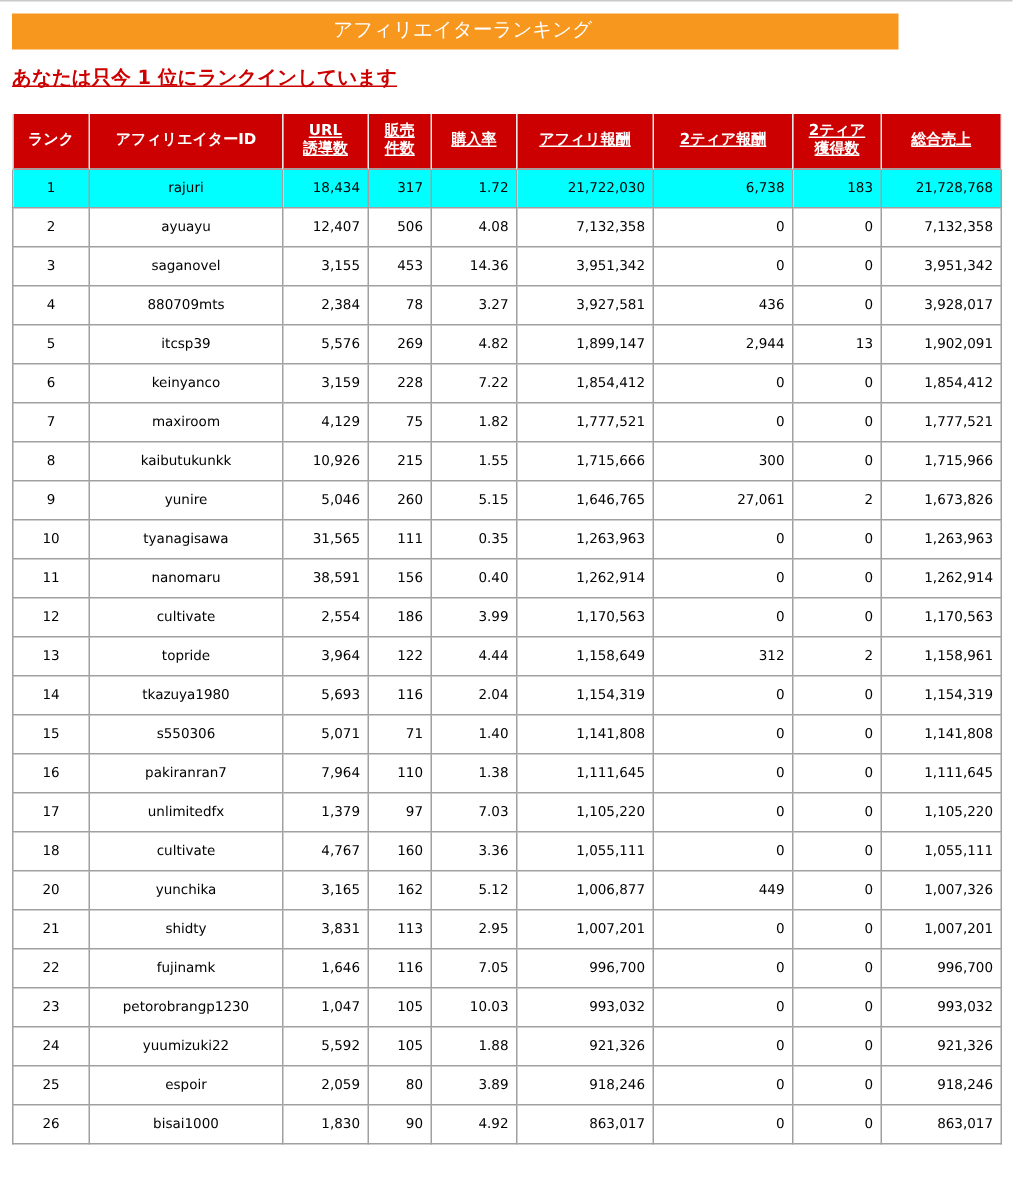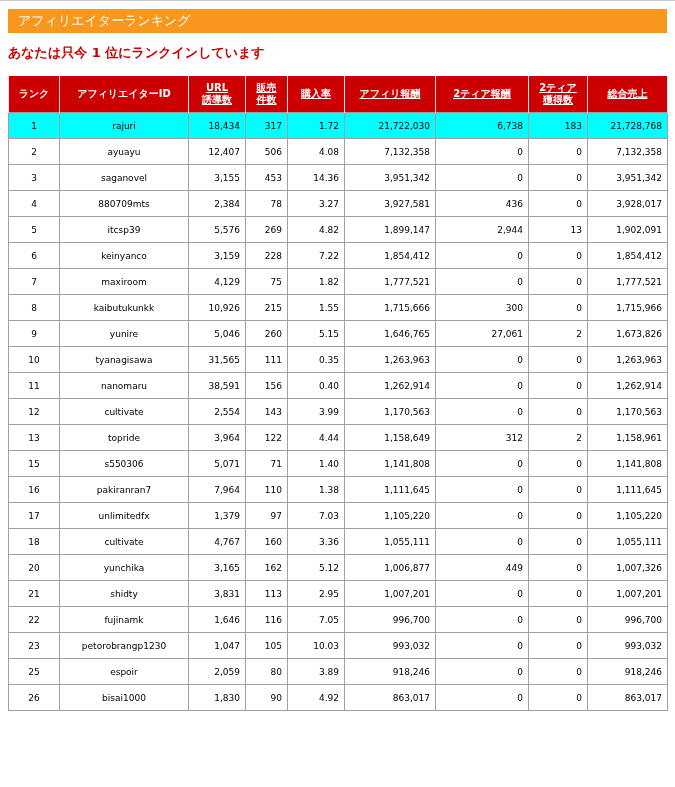--- a/index.html
+++ b/index.html
@@ -4,27 +4,27 @@
   <style>
     html, body { margin: 0; padding: 0; background: #ffffff; }
     body {
       width: 675px; height: 787px; overflow: hidden;
       font-family: "DejaVu Sans", sans-serif;
       position: relative;
       border-top: 1px solid #c8c8c8;
       box-sizing: border-box;
     }
     .title-bar {
-      position: absolute; left: 8px; top: 8px; width: 659px; height: 24px;
+      position: absolute; left: 8px; top: 8px; width: 591px; height: 24px;
       background: #f7971e; color: #ffffff;
-      font-size: 13px; line-height: 24px; padding-left: 10px; box-sizing: border-box;
+      font-size: 13px; line-height: 24px; padding-left: 10px; box-sizing: border-box; text-align: center;
     }
     .notice {
       position: absolute; left: 8px; top: 43px;
-      color: #cc0000; font-weight: bold; font-size: 13px; line-height: 18px;
+      color: #cc0000; font-weight: bold; font-size: 13px; line-height: 18px; text-decoration: underline;
     }
     table.rank {
       position: absolute; left: 8px; top: 75px;
       border-collapse: collapse; table-layout: fixed; width: 659px;
       font-size: 9px; color: #000;
     }
     table.rank th {
       background: #cc0000; color: #ffffff; font-weight: bold;
       height: 36px; border-left: 1px solid #e8e8e8; border-right: 1px solid #e8e8e8;
       font-size: 10px; line-height: 12px; padding: 0; text-align: center;
@@ -188,39 +188,50 @@
         <td class="r">0.40</td>
         <td class="r">1,262,914</td>
         <td class="r">0</td>
         <td class="r">0</td>
         <td class="r">1,262,914</td>
       </tr>
       <tr>
         <td class="c">12</td>
         <td class="c">cultivate</td>
         <td class="r">2,554</td>
-        <td class="r">143</td>
+        <td class="r">186</td>
         <td class="r">3.99</td>
         <td class="r">1,170,563</td>
         <td class="r">0</td>
         <td class="r">0</td>
         <td class="r">1,170,563</td>
       </tr>
       <tr>
         <td class="c">13</td>
         <td class="c">topride</td>
         <td class="r">3,964</td>
         <td class="r">122</td>
         <td class="r">4.44</td>
         <td class="r">1,158,649</td>
         <td class="r">312</td>
         <td class="r">2</td>
         <td class="r">1,158,961</td>
       </tr>
       <tr>
+        <td class="c">14</td>
+        <td class="c">tkazuya1980</td>
+        <td class="r">5,693</td>
+        <td class="r">116</td>
+        <td class="r">2.04</td>
+        <td class="r">1,154,319</td>
+        <td class="r">0</td>
+        <td class="r">0</td>
+        <td class="r">1,154,319</td>
+      </tr>
+      <tr>
         <td class="c">15</td>
         <td class="c">s550306</td>
         <td class="r">5,071</td>
         <td class="r">71</td>
         <td class="r">1.40</td>
         <td class="r">1,141,808</td>
         <td class="r">0</td>
         <td class="r">0</td>
         <td class="r">1,141,808</td>
       </tr>
@@ -295,20 +306,31 @@
         <td class="c">petorobrangp1230</td>
         <td class="r">1,047</td>
         <td class="r">105</td>
         <td class="r">10.03</td>
         <td class="r">993,032</td>
         <td class="r">0</td>
         <td class="r">0</td>
         <td class="r">993,032</td>
       </tr>
       <tr>
+        <td class="c">24</td>
+        <td class="c">yuumizuki22</td>
+        <td class="r">5,592</td>
+        <td class="r">105</td>
+        <td class="r">1.88</td>
+        <td class="r">921,326</td>
+        <td class="r">0</td>
+        <td class="r">0</td>
+        <td class="r">921,326</td>
+      </tr>
+      <tr>
         <td class="c">25</td>
         <td class="c">espoir</td>
         <td class="r">2,059</td>
         <td class="r">80</td>
         <td class="r">3.89</td>
         <td class="r">918,246</td>
         <td class="r">0</td>
         <td class="r">0</td>
         <td class="r">918,246</td>
       </tr>

